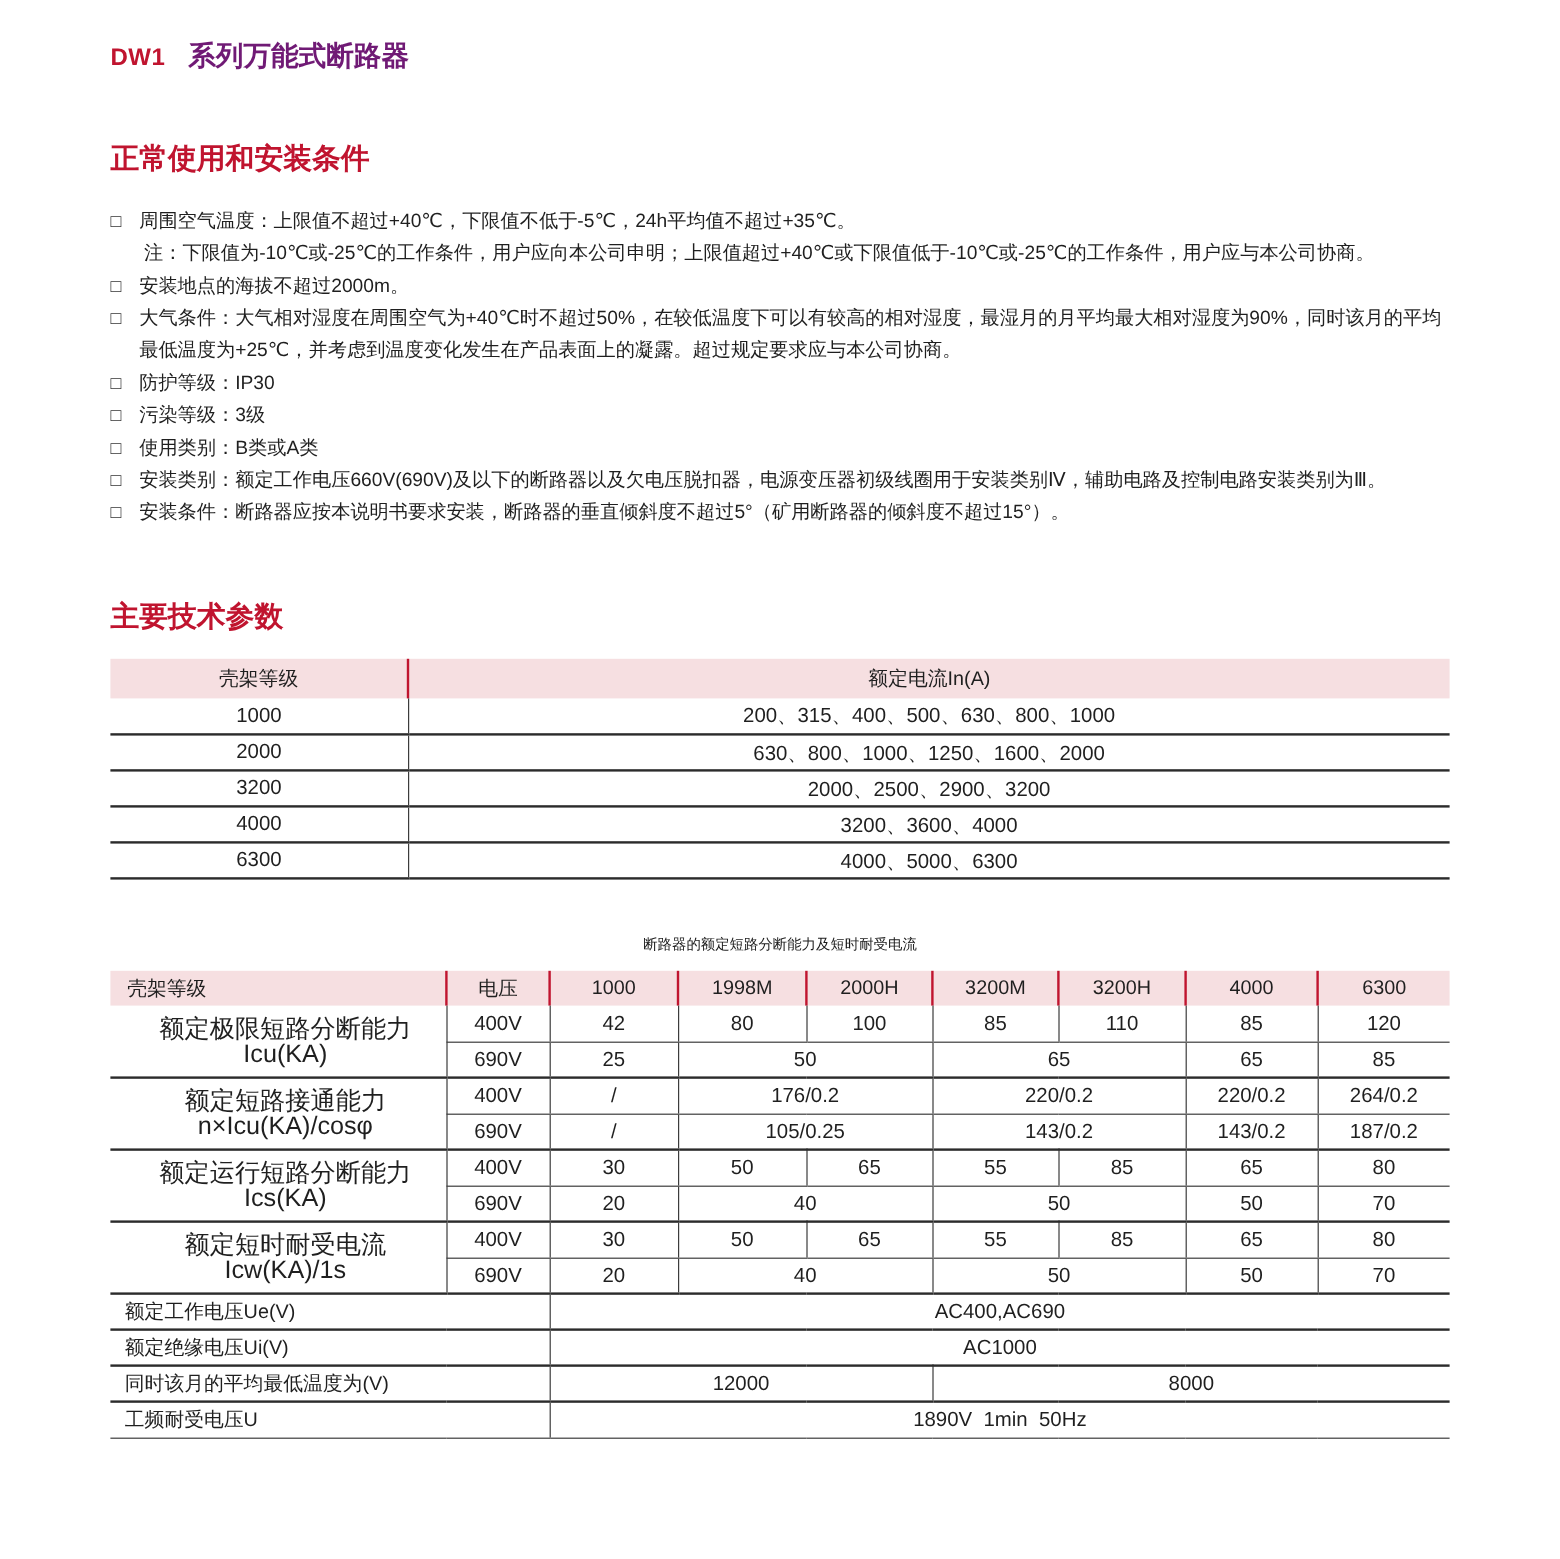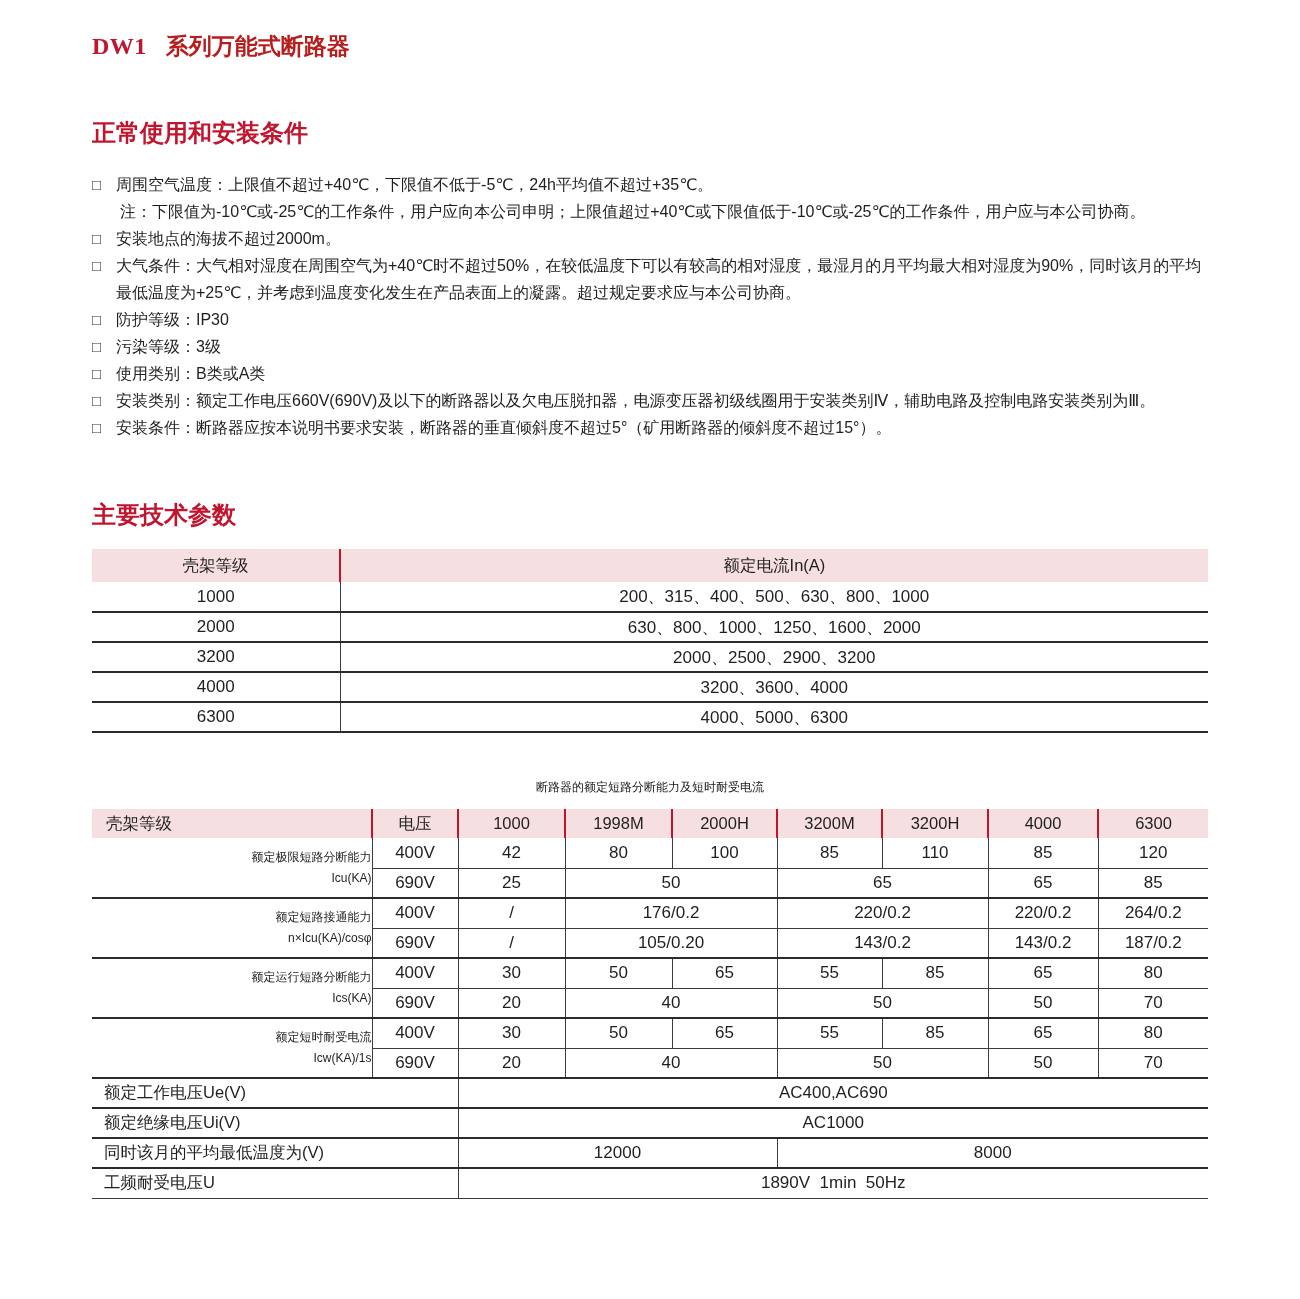--- a/index.html
+++ b/index.html
@@ -13,22 +13,22 @@
   html,body{margin:0;padding:0;}
   body{
     width:1300px;height:1299px;background:#ffffff;color:var(--ink);
     font-family:"Liberation Sans","DejaVu Sans",sans-serif;
     overflow:hidden;
   }
   .page{padding:26px 92px 0 92px;}
 
   
   .doc-title{margin:0;line-height:34px;white-space:nowrap;}
-  .brand{color:var(--red);font-weight:bold;font-size:24px;letter-spacing:.5px;font-family:Liberation Serif, serif;}
-  .title-rest{color:#b91c1c;font-weight:600;font-size:23px;margin-left:10px;font-family:Liberation Mono, monospace;}
+  .brand{color:var(--red);font-weight:bold;font-size:20px;letter-spacing:.5px;}
+  .title-rest{color:#701a75;font-weight:600;font-size:23px;margin-left:10px;font-family:Liberation Mono, monospace;}
 
   
   .sec-h{color:var(--red);font-size:24px;font-weight:bold;margin:0;line-height:24px;}
   .sec-h.usage{margin-top:56px;}
   .sec-h.params{margin-top:62px;}
 
   
   .cond{margin-top:26px;font-size:16px;line-height:27px;}
   .cond-item{position:relative;padding-left:24px;margin:0;}
   .bullet{position:absolute;left:0;top:0;font-size:15px;color:#333;}
@@ -46,21 +46,21 @@
   
   .t2-cap{font-size:12px;margin:46px 0 13px 0;color:#1a1a1a;text-align:center;}
 
   
   .t2{width:1116px;}
   .t2 th,.t2 td{padding:0;height:30px;text-align:center;font-size:17px;font-weight:normal;}
   .t2 tr.head th{background:var(--pink);height:29px;font-size:16.5px;}
   .t2 tr.head th + th{border-left:2px solid var(--red);}
   .t2 tr.head th.h-lbl{text-align:left;padding-left:14px;}
   .t2 td.volt,.t2 td.d{border-left:1.5px solid var(--bthin);}
-  .t2 td.lbl{text-align:right;padding-left:12px;font-size:12px;vertical-align:middle;}
+  .t2 td.lbl{text-align:center;padding-left:12px;font-size:21px;vertical-align:middle;}
   .t2 td.lbl .l1,.t2 td.lbl .l2{line-height:21px;}
   .t2 tr.sub td.volt,.t2 tr.sub td.d{border-bottom:1.5px solid var(--bthin);}
   .t2 tr.glast td,.t2 td.lbl{border-bottom:2px solid var(--bmed);}
   .t2 td.blbl{text-align:left;padding-left:12px;font-size:16.5px;}
   .t2 td.bval{border-left:1.5px solid var(--bthin);white-space:pre-wrap;}
   .t2 tr.bot td{border-bottom:2px solid var(--bmed);}
   .t2 tr.bot-last td{border-bottom:1.5px solid var(--bthin);}
 </style>
 </head>
 <body>
@@ -203,21 +203,21 @@
       <td class="volt">400V</td>
       <td class="d">/</td>
       <td class="d" colspan="2">176/0.2</td>
       <td class="d" colspan="2">220/0.2</td>
       <td class="d">220/0.2</td>
       <td class="d">264/0.2</td>
     </tr>
     <tr class="glast">
       <td class="volt">690V</td>
       <td class="d">/</td>
-      <td class="d" colspan="2">105/0.20</td>
+      <td class="d" colspan="2">105/0.25</td>
       <td class="d" colspan="2">143/0.2</td>
       <td class="d">143/0.2</td>
       <td class="d">187/0.2</td>
     </tr>
 
     <tr class="sub">
       <td class="lbl" rowspan="2">
         <div class="l1">额定运行短路分断能力</div>
         <div class="l2">Ics(KA)</div>
       </td>

